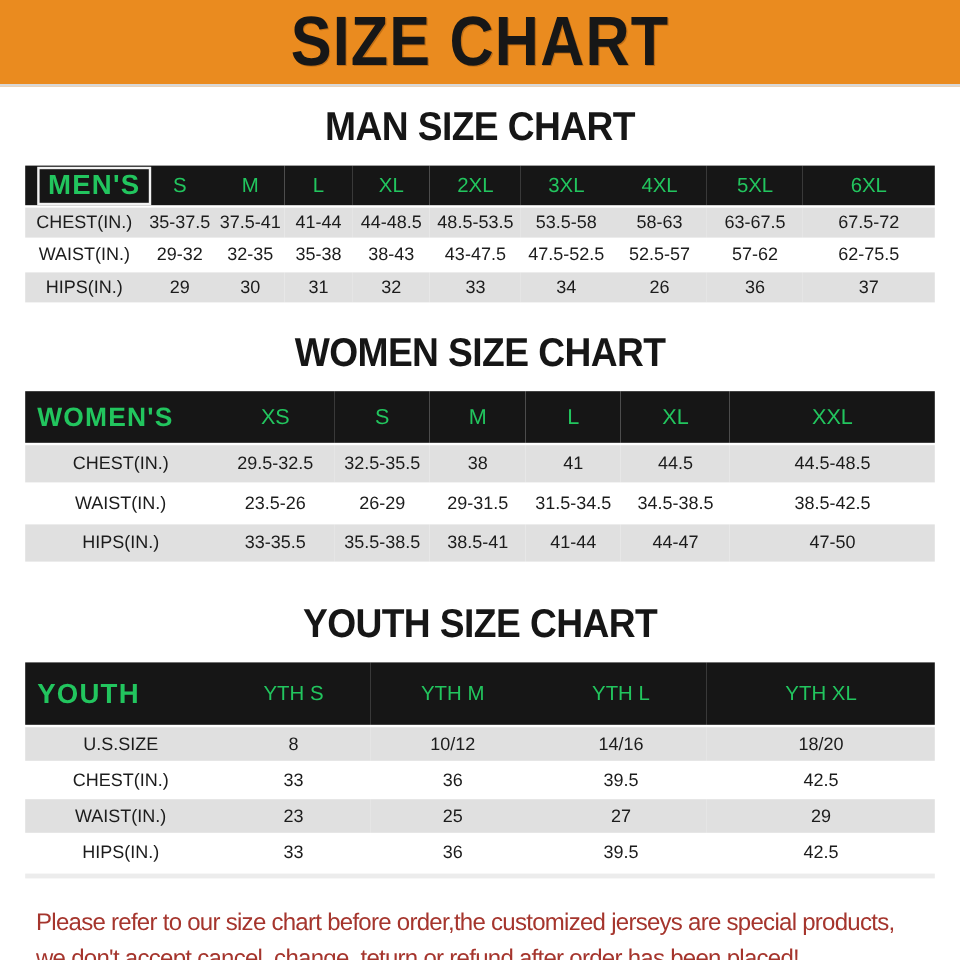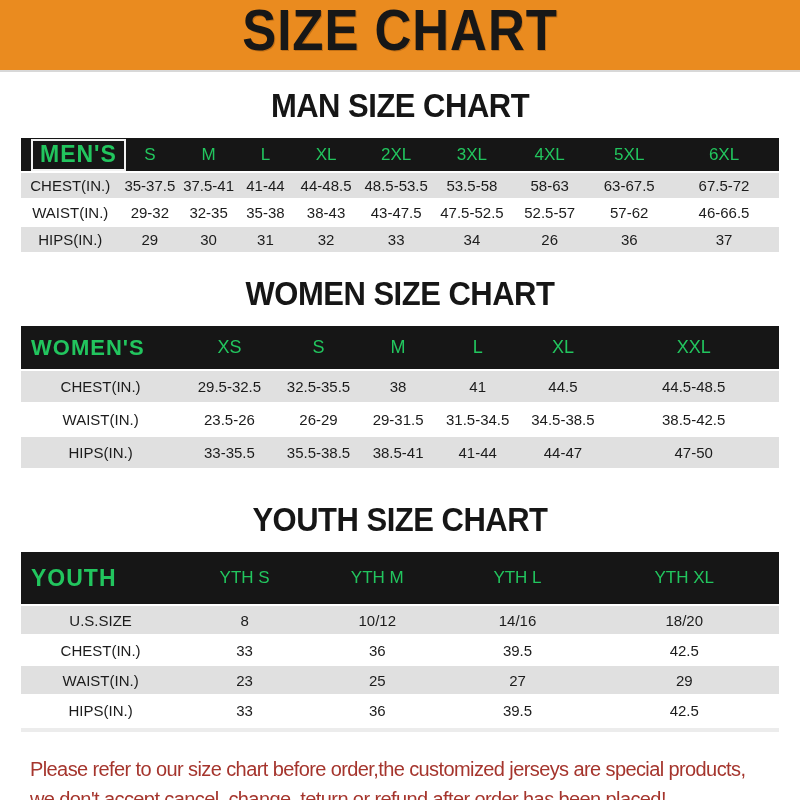--- a/index.html
+++ b/index.html
@@ -2,21 +2,21 @@
 <html style="--banner-bg: #ea8b1f; --band-bg: #161616; --stripe-bg: #e0e0e0; --note-color: #a5352d;"><head>
 <meta charset="utf-8">
 <style>
   * { margin:0; padding:0; box-sizing:border-box; }
   html,body { width:800px; height:800px; background:#ffffff; overflow:hidden;
               font-family:"Liberation Sans", sans-serif; }
   .page { width:800px; height:800px; background:#fff; }
 
   
   .banner { height:72px; background:var(--banner-bg,#ea8b1f);
-            display:flex; justify-content:center;
+            display:flex; align-items:center; justify-content:center;
             border-bottom:2px solid #d8d8d8; }
   .banner-title { font-size:52px; font-weight:700; color:#171717;
                   letter-spacing:1px; display:inline-block;
                   transform:scale(.98,1.12); text-shadow:1px 1px 0 rgba(120,60,0,.35); }
 
   
   .section-heading { text-align:center; font-weight:700; color:#161616;
                      font-size:31px; letter-spacing:-.5px; }
   .section-heading > span { display:inline-block; transform:scaleY(1.08); }
   #heading-man   { margin-top:16px;text-decoration:underline; }
@@ -109,21 +109,21 @@
           <tr class="plain">
             <td>WAIST(IN.)</td>
             <td>29-32</td>
             <td>32-35</td>
             <td>35-38</td>
             <td>38-43</td>
             <td>43-47.5</td>
             <td>47.5-52.5</td>
             <td>52.5-57</td>
             <td>57-62</td>
-            <td>46-66.5</td>
+            <td>62-75.5</td>
           </tr>
           <tr class="stripe">
             <td>HIPS(IN.)</td>
             <td>29</td>
             <td>30</td>
             <td>31</td>
             <td>32</td>
             <td>33</td>
             <td>34</td>
             <td>26</td>

